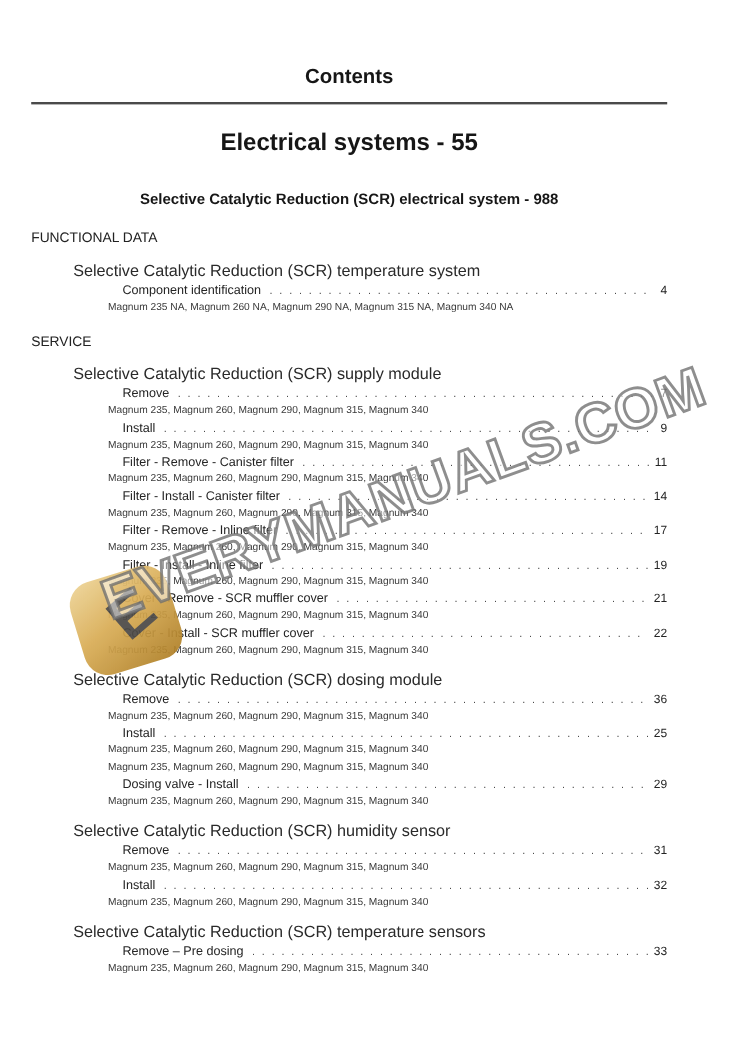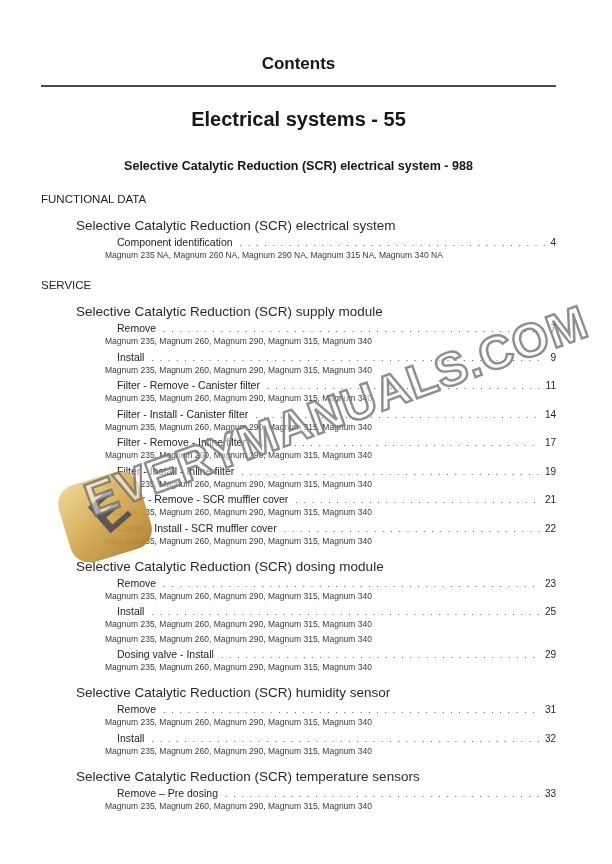--- a/index.html
+++ b/index.html
@@ -2,21 +2,21 @@
 <html><head>
 <meta charset="utf-8">
 <style>
   html,body{margin:0;padding:0;}
   body{
     width:612px;height:864px;position:relative;overflow:hidden;
     background:#ffffff;color:#1c1c1c;
     font-family:"Liberation Sans","DejaVu Sans",sans-serif;
   }
   .page{position:absolute;inset:0;}
-  .content{padding:0 56px 0 41px;}
+  .content{padding:0 56px 0 26px;}
 
   .contents-title{
     margin:54px 0 0;text-align:center;
     font-size:17px;font-weight:bold;color:#161616;
   }
   .header-rule{
     border:none;border-top:2px solid #4a4a4a;
     margin:11px 0 0;height:0;
   }
   .chapter-heading{
@@ -97,21 +97,21 @@
     <hr class="header-rule">
 
     <h2 class="chapter-heading">Electrical systems - 55</h2>
     <h3 class="section-heading">Selective Catalytic Reduction (SCR) electrical system - 988</h3>
 
     <main id="toc">
   <section>
     <div class="section-label">FUNCTIONAL DATA</div>
 
   <div class="group">
-    <h4 class="group-title">Selective Catalytic Reduction (SCR) electrical system</h4>
+    <h4 class="group-title">Selective Catalytic Reduction (SCR) temperature system</h4>
 
   <div class="entry">
     <div class="entry-row">
       <span class="entry-title">Component identification</span>
       <span class="leader"></span>
       <span class="page-num">4</span>
     </div>
     <div class="models">Magnum 235 NA, Magnum 260 NA, Magnum 290 NA, Magnum 315 NA, Magnum 340 NA</div>
   </div>
 </div>
@@ -196,21 +196,21 @@
   </div>
 </div>
 
   <div class="group">
     <h4 class="group-title">Selective Catalytic Reduction (SCR) dosing module</h4>
 
   <div class="entry">
     <div class="entry-row">
       <span class="entry-title">Remove</span>
       <span class="leader"></span>
-      <span class="page-num">23</span>
+      <span class="page-num">36</span>
     </div>
     <div class="models">Magnum 235, Magnum 260, Magnum 290, Magnum 315, Magnum 340</div>
   </div>
 
   <div class="entry">
     <div class="entry-row">
       <span class="entry-title">Install</span>
       <span class="leader"></span>
       <span class="page-num">25</span>
     </div>

